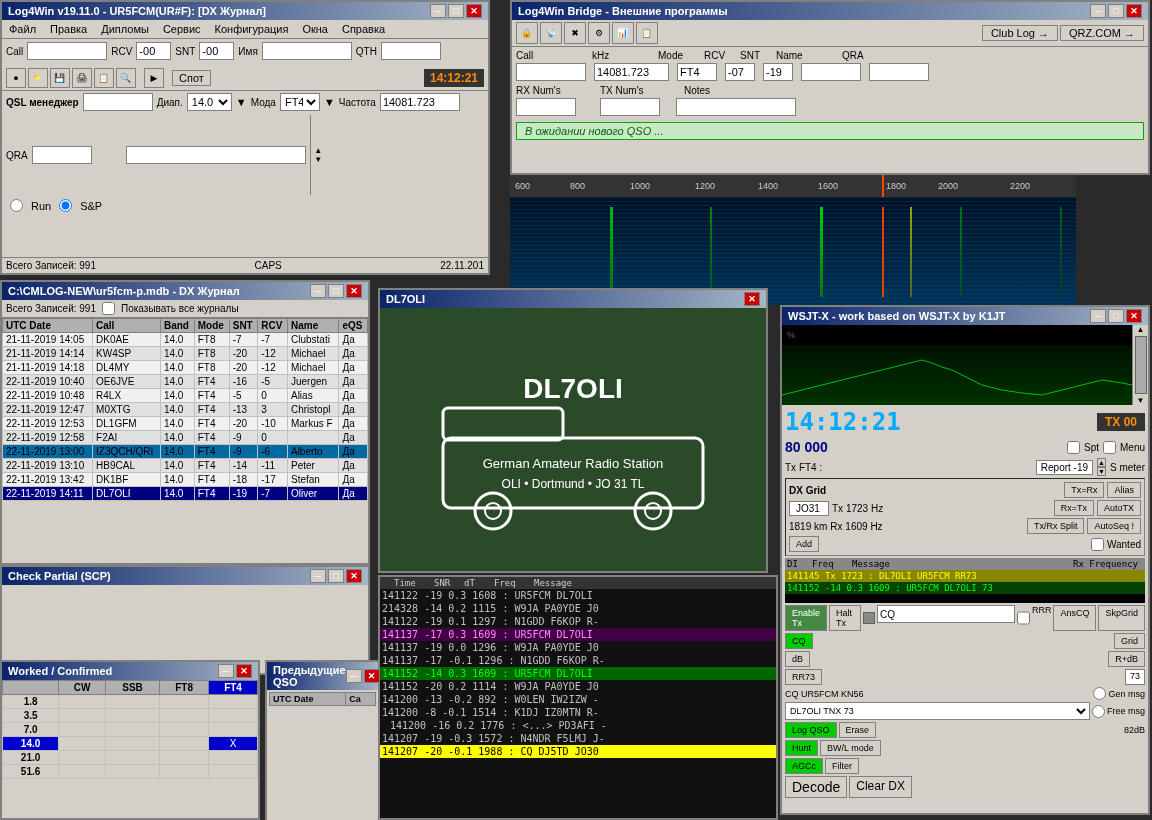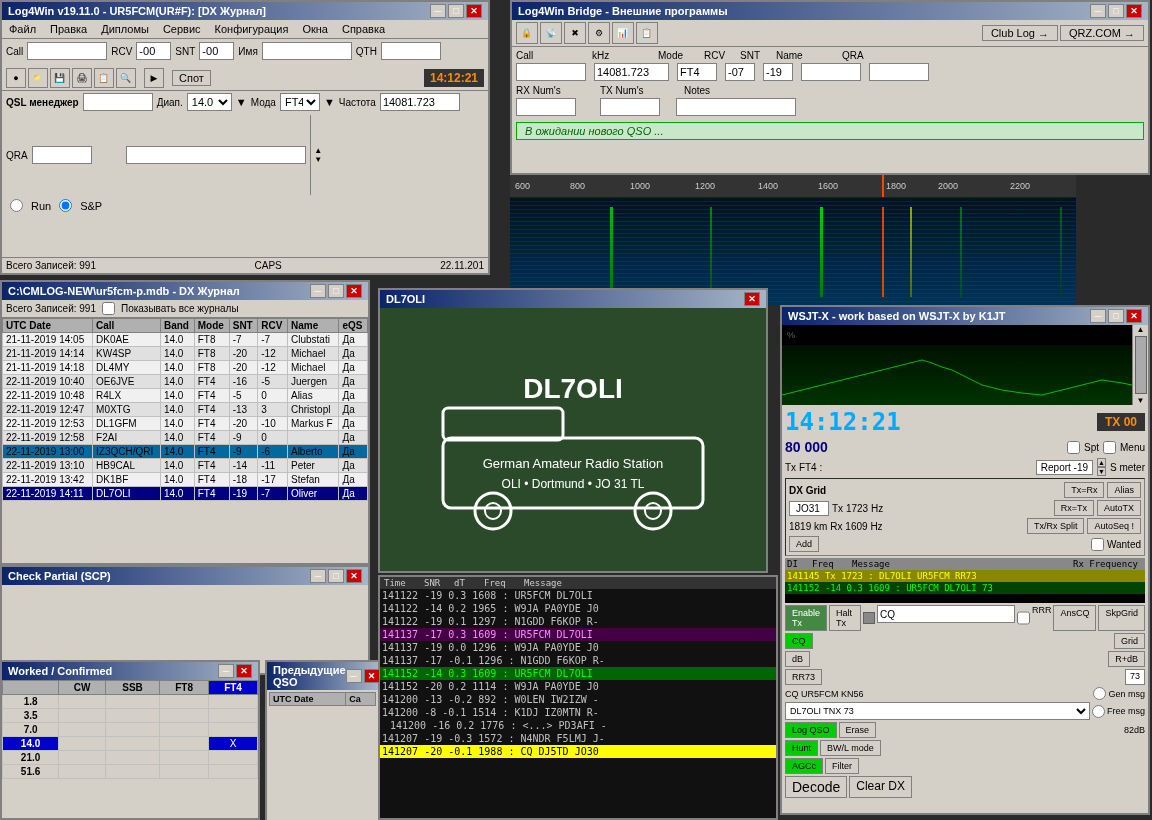--- a/index.html
+++ b/index.html
@@ -931,30 +931,30 @@
     </div>
 
     <div style="display:flex; gap:2px; margin-top:2px;">
       <div class="wsjtx-btn" style="font-size:14px;">Decode</div>
       <div class="wsjtx-btn" style="font-size:12px;">Clear DX</div>
     </div>
   </div>
 </div>
 
 <div class="window-messages" style="position:absolute; top:575px; left:378px; width:400px; height:245px; background:#111; border:2px solid #808080;">
-  <div style="background:#333; color:#ccc; display:flex; font-size:9px; padding:1px 4px; font-family:monospace;">
+  <div style="background:#333; color:#ccc; display:flex; font-size:9px; padding:1px 14px; font-family:monospace;">
     <span style="width:40px;">Time</span>
     <span style="width:30px;">SNR</span>
     <span style="width:30px;">dT</span>
     <span style="width:40px;">Freq</span>
     <span style="flex:1;">Message</span>
   </div>
   <div id="messages-body" style="overflow-y:auto; height:225px;">
       <div style="font-family: monospace; font-size: 10px; padding: 1px 2px; white-space: nowrap; color: rgb(192, 192, 192);">141122 -19  0.3  1608 : UR5FCM DL7OLI</div>
-      <div style="font-family: monospace; font-size: 10px; padding: 1px 2px; white-space: nowrap; color: rgb(192, 192, 192);">141122 -14  0.2  1965 : W9JA PA0YDE J0</div>
+      <div style="font-family: monospace; font-size: 10px; padding: 1px 2px; white-space: nowrap; color: rgb(192, 192, 192);">214328 -14  0.2  1115 : W9JA PA0YDE J0</div>
       <div style="font-family: monospace; font-size: 10px; padding: 1px 2px; white-space: nowrap; color: rgb(192, 192, 192);">141122 -19  0.1  1297 : N1GDD F6KOP R-</div>
       <div style="font-family: monospace; font-size: 10px; padding: 1px 2px; white-space: nowrap; background: rgb(68, 0, 68); color: rgb(255, 136, 255);">141137 -17  0.3  1609 : UR5FCM DL7OLI</div>
       <div style="font-family: monospace; font-size: 10px; padding: 1px 2px; white-space: nowrap; color: rgb(192, 192, 192);">141137 -19  0.0  1296 : W9JA PA0YDE J0</div>
       <div style="font-family: monospace; font-size: 10px; padding: 1px 2px; white-space: nowrap; color: rgb(192, 192, 192);">141137 -17 -0.1  1296 : N1GDD F6KOP R-</div>
       <div style="font-family: monospace; font-size: 10px; padding: 1px 2px; white-space: nowrap; background: rgb(0, 102, 0); color: rgb(0, 255, 0);">141152 -14  0.3  1609 : UR5FCM DL7OLI</div>
       <div style="font-family: monospace; font-size: 10px; padding: 1px 2px; white-space: nowrap; color: rgb(192, 192, 192);">141152 -20  0.2  1114 : W9JA PA0YDE J0</div>
       <div style="font-family: monospace; font-size: 10px; padding: 1px 2px; white-space: nowrap; color: rgb(192, 192, 192);">141200 -13 -0.2   892 : W0LEN IW2IZW -</div>
       <div style="font-family: monospace; font-size: 10px; padding: 1px 2px; white-space: nowrap; color: rgb(192, 192, 192);">141200  -8 -0.1  1514 : K1DJ IZ0MTN R-</div>
       <div style="font-family: monospace; font-size: 10px; padding: 1px 10px; white-space: nowrap; color: rgb(192, 192, 192);">141200 -16  0.2  1776 : &lt;...&gt; PD3AFI -</div>
       <div style="font-family: monospace; font-size: 10px; padding: 1px 2px; white-space: nowrap; color: rgb(192, 192, 192);">141207 -19 -0.3  1572 : N4NDR F5LMJ J-</div>

